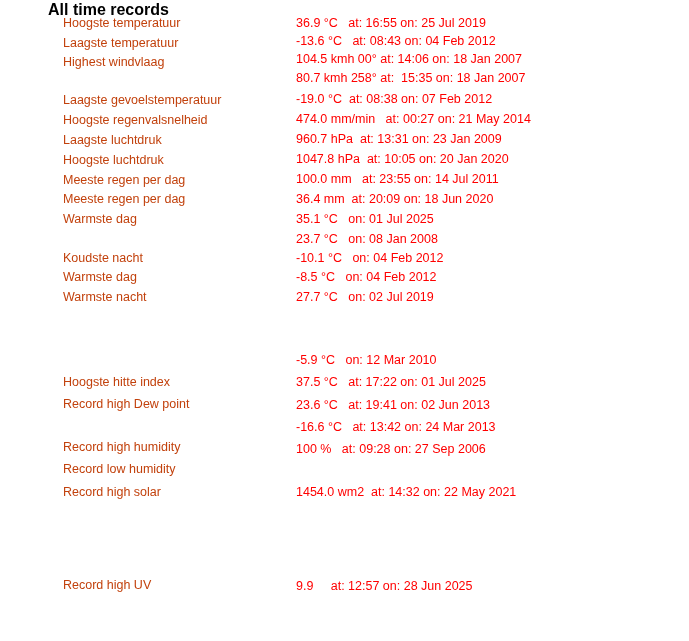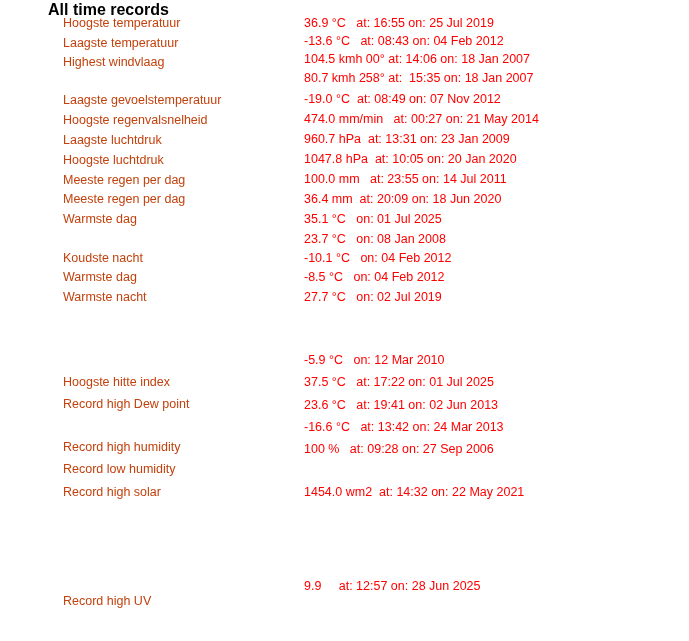--- a/index.html
+++ b/index.html
@@ -39,21 +39,20 @@
       line-height: 16px;
       margin-left: 23px;
     }
     .value {
       position: absolute;
       left: 296px;
       font-size: 12.5px;
       color: #ff0000;
       white-space: pre;
       line-height: 16px;
-      margin-left: 8px;
     }
   </style>
 </head>
 <body>
 
 <h1 class="title">All time records</h1>
 
 <div class="row" style="top:15px">
   <span class="label" style="top:0px">Hoogste temperatuur</span>
   <span class="value" style="top:0px">36.9 °C   at: 16:55 on: 25 Jul 2019</span>
@@ -64,21 +63,21 @@
 </div>
 <div class="row" style="top:54px">
   <span class="label" style="top:0px">Highest windvlaag</span>
   <span class="value" style="top:-3px">104.5 kmh 00° at: 14:06 on: 18 Jan 2007</span>
 </div>
 <div class="row" style="top:73px">
   <span class="value" style="top:-3px">80.7 kmh 258° at:  15:35 on: 18 Jan 2007</span>
 </div>
 <div class="row" style="top:92px">
   <span class="label" style="top:0px">Laagste gevoelstemperatuur</span>
-  <span class="value" style="top:-1px">-19.0 °C  at: 08:49 on: 07 Nov 2012</span>
+  <span class="value" style="top:-1px">-19.0 °C  at: 08:38 on: 07 Feb 2012</span>
 </div>
 <div class="row" style="top:112px">
   <span class="label" style="top:0px">Hoogste regenvalsnelheid</span>
   <span class="value" style="top:-1px">474.0 mm/min   at: 00:27 on: 21 May 2014</span>
 </div>
 <div class="row" style="top:132px">
   <span class="label" style="top:0px">Laagste luchtdruk</span>
   <span class="value" style="top:-1px">960.7 hPa  at: 13:31 on: 23 Jan 2009</span>
 </div>
 <div class="row" style="top:152px">
@@ -133,15 +132,15 @@
 </div>
 <div class="row" style="top:461px">
   <span class="label" style="top:0px">Record low humidity</span>
 </div>
 <div class="row" style="top:484px">
   <span class="label" style="top:0px">Record high solar</span>
   <span class="value" style="top:0px">1454.0 wm2  at: 14:32 on: 22 May 2021</span>
 </div>
 
 <div class="row" style="top:577px">
-  <span class="label" style="top:16px">Record high UV</span>
+  <span class="label" style="top:0px">Record high UV</span>
   <span class="value" style="top:1px">9.9     at: 12:57 on: 28 Jun 2025</span>
 </div>
 
 </body></html>

